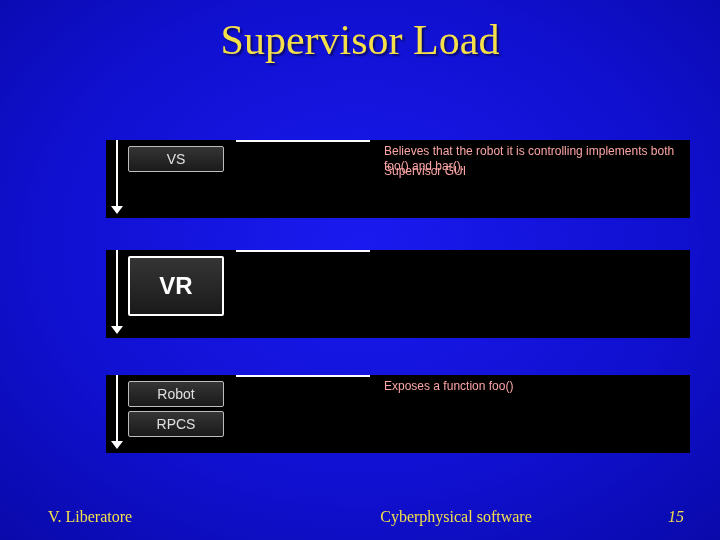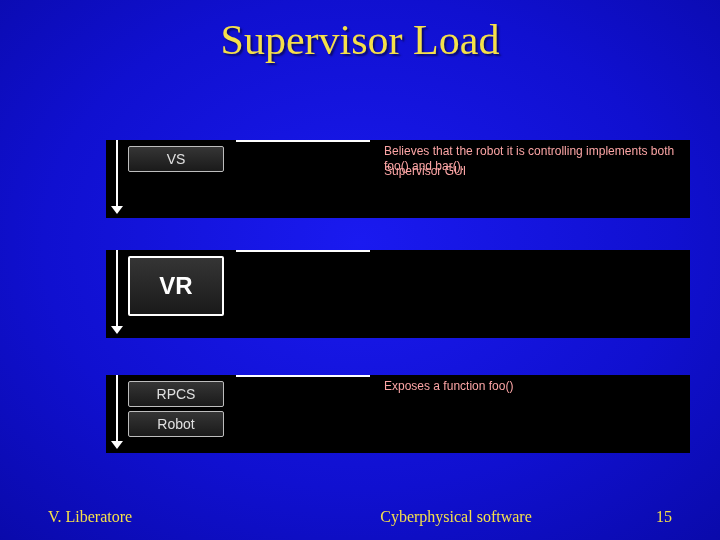--- a/index.html
+++ b/index.html
@@ -117,21 +117,21 @@
     display: flex;
     flex-direction: row;
     align-items: center;
     color: #f5e04a;
     font-family: "Times New Roman", Times, serif;
     font-size: 16px;
     padding: 0 36px 0 48px;
   }
   .footer .author { width: 220px; }
   .footer .center { flex: 1; text-align: center; }
-  .footer .num { width: 40px; text-align: center; }
+  .footer .num { width: 40px; text-align: right; font-style: italic; }
 </style>
 </head>
 <body>
 
 <div class="title">
   <span>Supervisor Load</span><br>
 </div>
 
 <div class="row row1">
   <div class="arrowcol" style="height:78px;">
@@ -165,22 +165,22 @@
     <div class="hline"></div>
   </div>
 </div>
 
 <div class="row row3">
   <div class="arrowcol" style="height:78px;">
     <div class="shaft"></div>
     <div class="head"></div>
   </div>
   <div class="boxcol">
+    <div class="stackbox">Robot</div>
     <div class="stackbox">RPCS</div>
-    <div class="stackbox">Robot</div>
   </div>
   <div class="linecol">
     <div class="hline" style="top:70%;"></div>
   </div>
   <div class="textcol">
     <span>Exposes a function foo()</span>
   </div>
 </div>
 
 <div class="footer">

